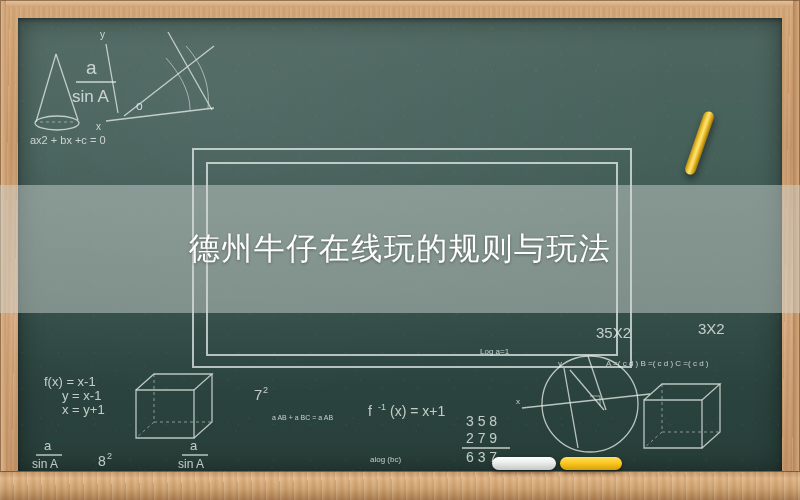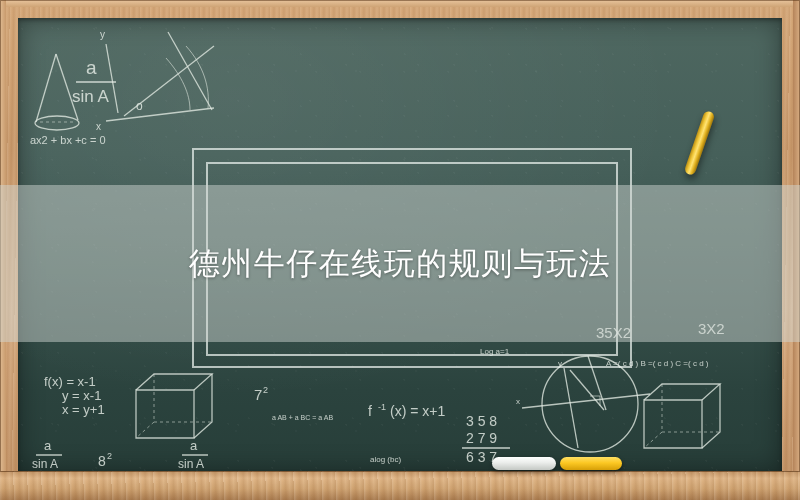--- a/index.html
+++ b/index.html
@@ -145,21 +145,21 @@
     background: linear-gradient(90deg, #b98d13 0%, #f2c93c 28%, #ffe375 48%, #e3b423 72%, #9c7409 100%);
     box-shadow: 2px 4px 7px rgba(0,0,0,0.45);
   }
 
   
   .title-band {
     position: absolute;
     left: 0;
     top: 185px;
     width: 800px;
-    height: 157px;
+    height: 128px;
     background: rgba(210, 216, 212, 0.48);
     display: flex;
     align-items: center;
     justify-content: center;
   }
   .title-text {
     color: #ffffff;
     font-size: 31px;
     letter-spacing: 1.5px;
     font-weight: 500;

